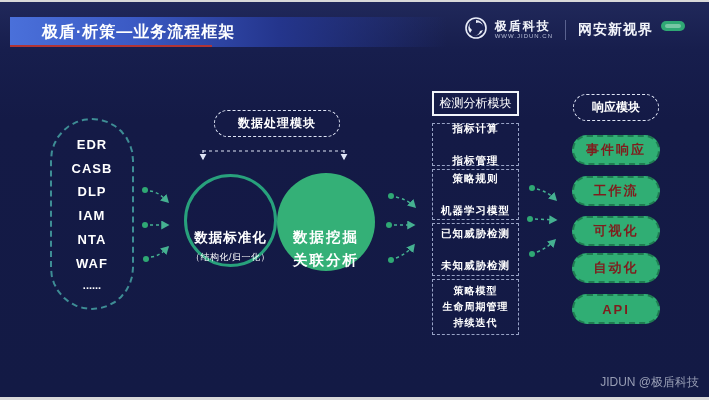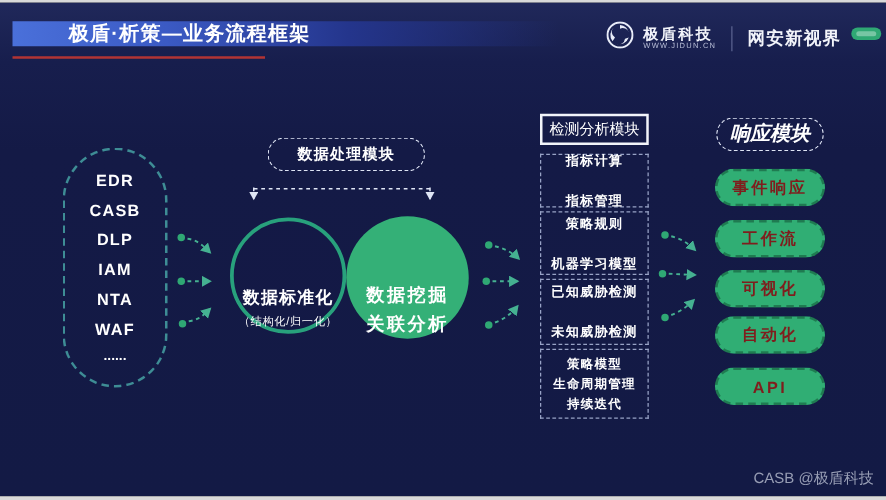--- a/index.html
+++ b/index.html
@@ -4,27 +4,27 @@
 <style>
   * { margin:0; padding:0; box-sizing:border-box; }
   body { background:#2a2a2a; font-family:"Liberation Sans","DejaVu Sans",sans-serif; }
   .slide{
     position:relative; width:709px; height:400px; overflow:hidden;
     background:linear-gradient(180deg,#20285a 0%,#171e4d 12%,#141a46 30%,#131a45 100%);
     border-top:2px solid #d9d9d9; border-bottom:3px solid #d9d9d9;
   }
   
   .titlebar{
-    position:absolute; left:10px; top:15px; width:560px; height:20px;
+    position:absolute; left:10px; top:15px; width:560px; height:30px;
     background:linear-gradient(90deg,#4a70da 0%,#3b5ac4 22%,#24358c 48%,rgba(20,26,70,0) 78%);
-    display:flex; align-items:center; padding-left:45px;
+    display:flex; align-items:center; padding-left:32px;
   }
   .title{ font-size:16px; font-weight:bold; color:#ffffff; letter-spacing:1px; }
   .red-line{ position:absolute; left:10px; top:43px; width:202px; height:2px; background:#b23434; }
-  .logo-area{ position:absolute; top:15px; right:4px; display:flex; align-items:center; gap:8px; }
+  .logo-area{ position:absolute; top:15px; right:24px; display:flex; align-items:center; gap:8px; }
   .logo-text{ display:flex; flex-direction:column; line-height:1.1; }
   .logo-name{ font-size:12px; font-weight:bold; color:#f2f4fa; letter-spacing:2px; }
   .logo-site{ font-size:6px; color:#b9bfd8; letter-spacing:1px; }
   .logo-divider{ width:1px; height:20px; background:#5a628f; margin:0 4px; }
   .partner-name{ font-size:14px; font-weight:bold; color:#f2f4fa; letter-spacing:1px; }
   .issue-badge{ width:24px; height:10px; border-radius:5px; background:#2fa874; position:relative; top:-4px; }
   .issue-badge::after{ content:""; position:absolute; left:4px; top:3px; width:16px; height:4px; background:rgba(255,255,255,.35); border-radius:2px; }
   
   .src-pill{
     position:absolute; left:50px; top:116px; width:84px; height:192px;
@@ -63,21 +63,21 @@
   .det-box2{ top:167px; height:51px; }
   .det-box3{ top:221px; height:53px; }
   .det-box4{ top:277px; height:56px; gap:2px; }
   .det-box4 .d-line{ font-size:10px; }
   
   .resp-pill{
     position:absolute; left:573px; top:92px; width:86px; height:27px;
     border:1.5px dashed #dfe5f5; border-radius:14px;
     display:flex; align-items:center; justify-content:center;
   }
-  .resp-pill span{ font-size:16px; font-weight:bold; color:#ffffff;font-style:italic; }
+  .resp-pill span{ font-size:12px; font-weight:bold; color:#ffffff; }
   .resp-btn{
     position:absolute; left:572px; width:88px; height:30px; border-radius:16px;
     background:#30ae74; border:2px dashed #1f7b51;
     display:flex; align-items:center; justify-content:center;
   }
   .resp-btn span{ font-size:13px; font-weight:bold; color:#7f1d1d; letter-spacing:2px; }
   .rb0{ top:133px; } .rb1{ top:174px; } .rb2{ top:214px; } .rb3{ top:251px; } .rb4{ top:292px; }
   
   .arrows-svg{ position:absolute; left:0; top:0; pointer-events:none; z-index:3; }
   .watermark{ position:absolute; right:10px; bottom:6px; font-size:12px; color:#979db4; }
@@ -217,14 +217,14 @@
       <circle cx="530" cy="217" r="3" fill="#2fa874"></circle>
       <circle cx="532" cy="252" r="3" fill="#2fa874"></circle>
       <g stroke="#45b191" stroke-width="1.5" fill="none" stroke-dasharray="3 3">
         <path d="M537,187 C545,189 551,193 556,198" marker-end="url(#arw)"></path>
         <path d="M535,217 L556,218" marker-end="url(#arw)"></path>
         <path d="M537,250 C545,247 551,242 555,238" marker-end="url(#arw)"></path>
       </g>
     </g>
   </svg>
 
-  <div class="watermark">CASB @极盾科技</div>
+  <div class="watermark">JIDUN @极盾科技</div>
 </div>
 
 </body></html>

